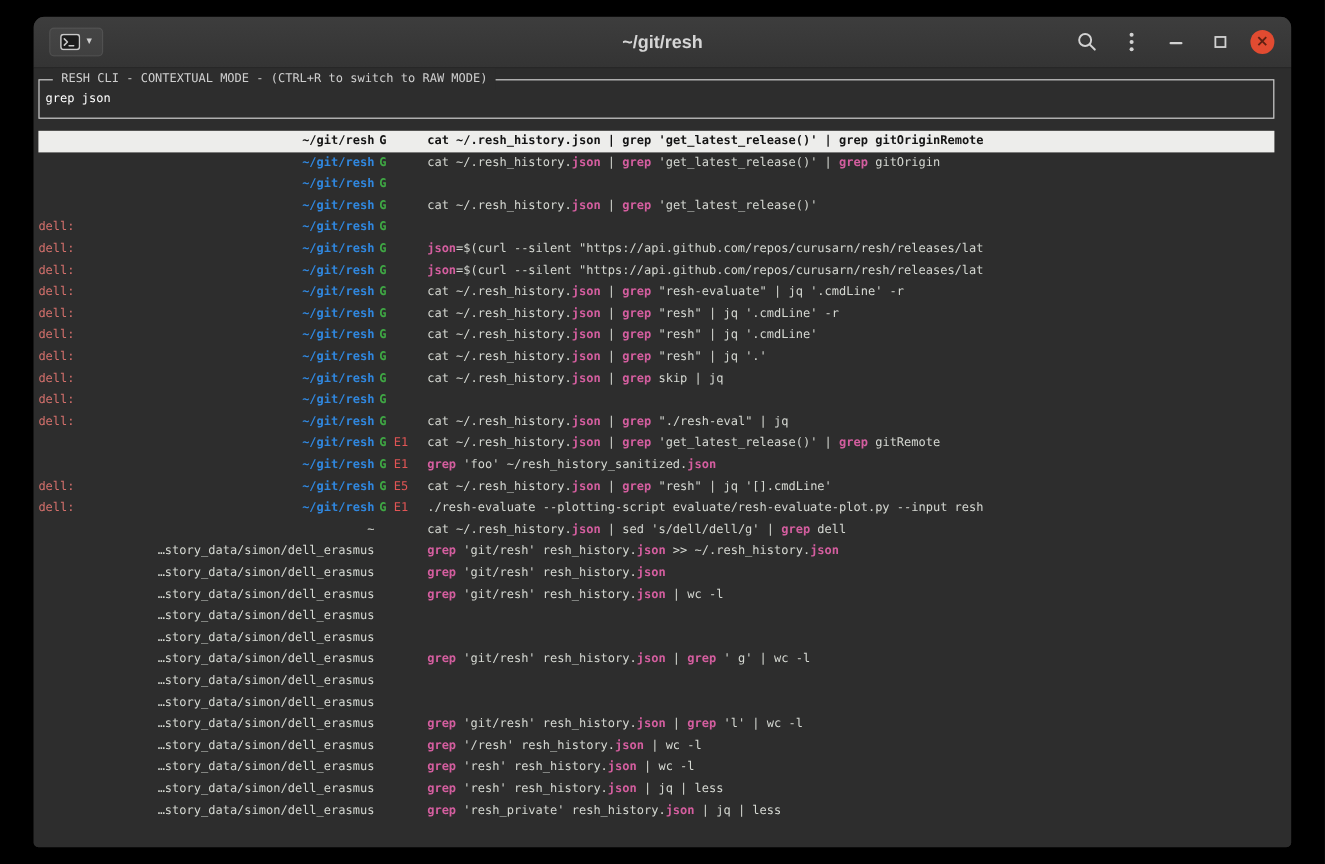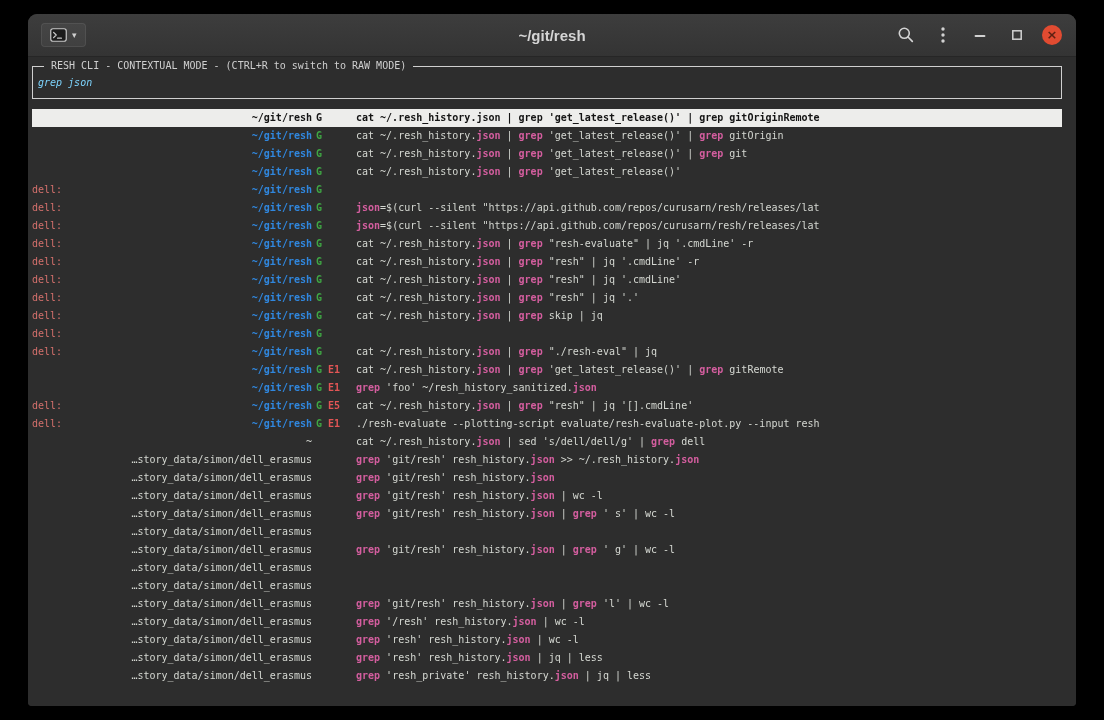--- a/index.html
+++ b/index.html
@@ -53,31 +53,31 @@
   }
   .resh-box {
     position:relative; border:1px solid var(--box-border,#cfcfcf);
     height:33px; margin-bottom:10px;
   }
   .box-title {
     position:absolute; top:-10px; left:11px;
     background:var(--terminal-bg,#2d2d2d); padding:0 7px;
     color:var(--box-border,#d8d8d8); white-space:pre;
   }
-  .query { padding:7px 0 0 5px; color:#7dd3fc; white-space:pre;font-style:italic; }
+  .query { padding:7px 0 0 5px; color:#ffffff; white-space:pre; }
   
   .rows { }
   .row { display:flex; height:18px; line-height:18px; white-space:pre; }
   .lb { display:inline-flex; width:280px; flex-shrink:0; overflow:hidden; }
   .host { color:var(--host,#d4706c); }
   .path { margin-left:auto; color:var(--fg,#d5d8d2); }
   .path.git { color:var(--path-git,#3087de); font-weight:bold; }
   .flags { width:44px; flex-shrink:0; padding-left:4px; }
   .g { color:var(--git-flag,#3fa744); font-weight:bold; }
-  .e { color:var(--exit-flag,#e25555); font-weight:bold; }
+  .e { color:var(--exit-flag,#e25555); font-weight:normal; }
   .cmd { flex:1; overflow:hidden; color:var(--fg,#d5d8d2); }
   .match { color:var(--match,#d45e9f); font-weight:bold; }
   .row.selected { background:var(--selected-bg,#ededeb); }
   .row.selected, .row.selected span { color:var(--selected-fg,#141414) !important; font-weight:bold; }
 </style>
 </head>
 <body>
 
 <div class="window">
 
@@ -136,41 +136,41 @@
   </div>
 
   <div class="terminal">
     <div class="resh-box">
       <span class="box-title">RESH CLI - CONTEXTUAL MODE - (CTRL+R to switch to RAW MODE)</span>
       <div class="query">grep json</div>
     </div>
     <div class="rows">
         <div class="row selected"><span class="lb"><span class="host"></span><span class="path git">~/git/resh</span></span><span class="flags"><span class="g">G</span></span><span class="cmd">cat ~/.resh_history.<span class="match">json</span> | <span class="match">grep</span> 'get_latest_release()' | <span class="match">grep</span> gitOriginRemote</span></div>
         <div class="row"><span class="lb"><span class="host"></span><span class="path git">~/git/resh</span></span><span class="flags"><span class="g">G</span></span><span class="cmd">cat ~/.resh_history.<span class="match">json</span> | <span class="match">grep</span> 'get_latest_release()' | <span class="match">grep</span> gitOrigin</span></div>
-        <div class="row"><span class="lb"><span class="host"></span><span class="path git">~/git/resh</span></span><span class="flags"><span class="g">G</span></span><span class="cmd">cat ~/.resh_history.<span class="match">json</span> | <span class="match">grep</span> 'get_latest_release()' | <span class="match">grep</span> git</span></div>
+        <div class="row"><span class="lb"><span class="host"></span><span class="path git">~/git/resh</span></span><span class="flags"><span class="g">G</span></span></div>
         <div class="row"><span class="lb"><span class="host"></span><span class="path git">~/git/resh</span></span><span class="flags"><span class="g">G</span></span><span class="cmd">cat ~/.resh_history.<span class="match">json</span> | <span class="match">grep</span> 'get_latest_release()'</span></div>
         <div class="row"><span class="lb"><span class="host">dell:</span><span class="path git">~/git/resh</span></span><span class="flags"><span class="g">G</span></span></div>
         <div class="row"><span class="lb"><span class="host">dell:</span><span class="path git">~/git/resh</span></span><span class="flags"><span class="g">G</span></span><span class="cmd"><span class="match">json</span>=$(curl --silent "https://api.github.com/repos/curusarn/resh/releases/lat</span></div>
         <div class="row"><span class="lb"><span class="host">dell:</span><span class="path git">~/git/resh</span></span><span class="flags"><span class="g">G</span></span><span class="cmd"><span class="match">json</span>=$(curl --silent "https://api.github.com/repos/curusarn/resh/releases/lat</span></div>
         <div class="row"><span class="lb"><span class="host">dell:</span><span class="path git">~/git/resh</span></span><span class="flags"><span class="g">G</span></span><span class="cmd">cat ~/.resh_history.<span class="match">json</span> | <span class="match">grep</span> "resh-evaluate" | jq '.cmdLine' -r</span></div>
         <div class="row"><span class="lb"><span class="host">dell:</span><span class="path git">~/git/resh</span></span><span class="flags"><span class="g">G</span></span><span class="cmd">cat ~/.resh_history.<span class="match">json</span> | <span class="match">grep</span> "resh" | jq '.cmdLine' -r</span></div>
         <div class="row"><span class="lb"><span class="host">dell:</span><span class="path git">~/git/resh</span></span><span class="flags"><span class="g">G</span></span><span class="cmd">cat ~/.resh_history.<span class="match">json</span> | <span class="match">grep</span> "resh" | jq '.cmdLine'</span></div>
         <div class="row"><span class="lb"><span class="host">dell:</span><span class="path git">~/git/resh</span></span><span class="flags"><span class="g">G</span></span><span class="cmd">cat ~/.resh_history.<span class="match">json</span> | <span class="match">grep</span> "resh" | jq '.'</span></div>
         <div class="row"><span class="lb"><span class="host">dell:</span><span class="path git">~/git/resh</span></span><span class="flags"><span class="g">G</span></span><span class="cmd">cat ~/.resh_history.<span class="match">json</span> | <span class="match">grep</span> skip | jq</span></div>
         <div class="row"><span class="lb"><span class="host">dell:</span><span class="path git">~/git/resh</span></span><span class="flags"><span class="g">G</span></span></div>
         <div class="row"><span class="lb"><span class="host">dell:</span><span class="path git">~/git/resh</span></span><span class="flags"><span class="g">G</span></span><span class="cmd">cat ~/.resh_history.<span class="match">json</span> | <span class="match">grep</span> "./resh-eval" | jq</span></div>
         <div class="row"><span class="lb"><span class="host"></span><span class="path git">~/git/resh</span></span><span class="flags"><span class="g">G</span> <span class="e">E1</span></span><span class="cmd">cat ~/.resh_history.<span class="match">json</span> | <span class="match">grep</span> 'get_latest_release()' | <span class="match">grep</span> gitRemote</span></div>
         <div class="row"><span class="lb"><span class="host"></span><span class="path git">~/git/resh</span></span><span class="flags"><span class="g">G</span> <span class="e">E1</span></span><span class="cmd"><span class="match">grep</span> 'foo' ~/resh_history_sanitized.<span class="match">json</span></span></div>
         <div class="row"><span class="lb"><span class="host">dell:</span><span class="path git">~/git/resh</span></span><span class="flags"><span class="g">G</span> <span class="e">E5</span></span><span class="cmd">cat ~/.resh_history.<span class="match">json</span> | <span class="match">grep</span> "resh" | jq '[].cmdLine'</span></div>
         <div class="row"><span class="lb"><span class="host">dell:</span><span class="path git">~/git/resh</span></span><span class="flags"><span class="g">G</span> <span class="e">E1</span></span><span class="cmd">./resh-evaluate --plotting-script evaluate/resh-evaluate-plot.py --input resh</span></div>
         <div class="row"><span class="lb"><span class="host"></span><span class="path">~</span></span><span class="flags"></span><span class="cmd">cat ~/.resh_history.<span class="match">json</span> | sed 's/dell/dell/g' | <span class="match">grep</span> dell</span></div>
         <div class="row"><span class="lb"><span class="host"></span><span class="path">…story_data/simon/dell_erasmus</span></span><span class="flags"></span><span class="cmd"><span class="match">grep</span> 'git/resh' resh_history.<span class="match">json</span> &gt;&gt; ~/.resh_history.<span class="match">json</span></span></div>
         <div class="row"><span class="lb"><span class="host"></span><span class="path">…story_data/simon/dell_erasmus</span></span><span class="flags"></span><span class="cmd"><span class="match">grep</span> 'git/resh' resh_history.<span class="match">json</span></span></div>
         <div class="row"><span class="lb"><span class="host"></span><span class="path">…story_data/simon/dell_erasmus</span></span><span class="flags"></span><span class="cmd"><span class="match">grep</span> 'git/resh' resh_history.<span class="match">json</span> | wc -l</span></div>
-        <div class="row"><span class="lb"><span class="host"></span><span class="path">…story_data/simon/dell_erasmus</span></span><span class="flags"></span><span class="cmd"><span class="match">grep</span> 'git/resh' resh_history.<span class="match">json</span> | <span class="match">grep</span> ' s' | wc -l</span></div>
+        <div class="row"><span class="lb"><span class="host"></span><span class="path">…story_data/simon/dell_erasmus</span></span><span class="flags"></span></div>
         <div class="row"><span class="lb"><span class="host"></span><span class="path">…story_data/simon/dell_erasmus</span></span><span class="flags"></span></div>
         <div class="row"><span class="lb"><span class="host"></span><span class="path">…story_data/simon/dell_erasmus</span></span><span class="flags"></span><span class="cmd"><span class="match">grep</span> 'git/resh' resh_history.<span class="match">json</span> | <span class="match">grep</span> ' g' | wc -l</span></div>
         <div class="row"><span class="lb"><span class="host"></span><span class="path">…story_data/simon/dell_erasmus</span></span><span class="flags"></span></div>
         <div class="row"><span class="lb"><span class="host"></span><span class="path">…story_data/simon/dell_erasmus</span></span><span class="flags"></span></div>
         <div class="row"><span class="lb"><span class="host"></span><span class="path">…story_data/simon/dell_erasmus</span></span><span class="flags"></span><span class="cmd"><span class="match">grep</span> 'git/resh' resh_history.<span class="match">json</span> | <span class="match">grep</span> 'l' | wc -l</span></div>
         <div class="row"><span class="lb"><span class="host"></span><span class="path">…story_data/simon/dell_erasmus</span></span><span class="flags"></span><span class="cmd"><span class="match">grep</span> '/resh' resh_history.<span class="match">json</span> | wc -l</span></div>
         <div class="row"><span class="lb"><span class="host"></span><span class="path">…story_data/simon/dell_erasmus</span></span><span class="flags"></span><span class="cmd"><span class="match">grep</span> 'resh' resh_history.<span class="match">json</span> | wc -l</span></div>
         <div class="row"><span class="lb"><span class="host"></span><span class="path">…story_data/simon/dell_erasmus</span></span><span class="flags"></span><span class="cmd"><span class="match">grep</span> 'resh' resh_history.<span class="match">json</span> | jq | less</span></div>
         <div class="row"><span class="lb"><span class="host"></span><span class="path">…story_data/simon/dell_erasmus</span></span><span class="flags"></span><span class="cmd"><span class="match">grep</span> 'resh_private' resh_history.<span class="match">json</span> | jq | less</span></div>
       </div>

